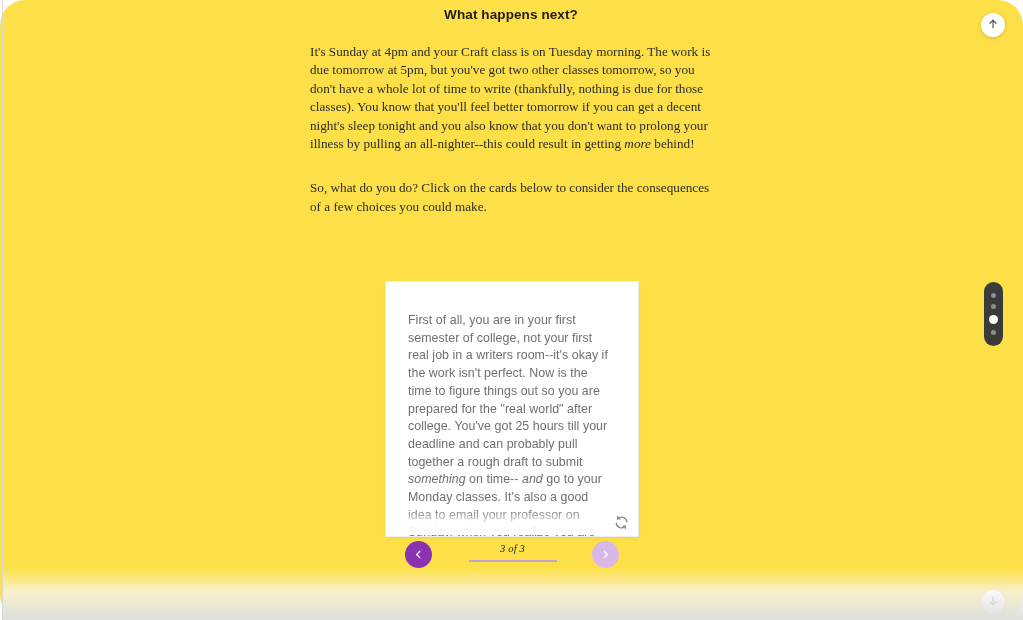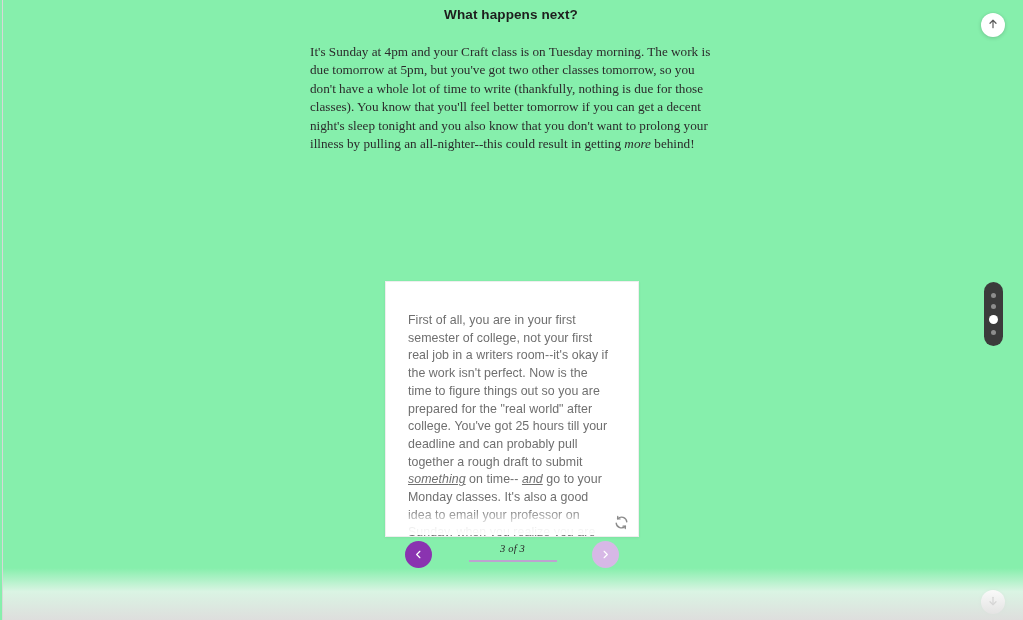--- a/index.html
+++ b/index.html
@@ -22,21 +22,22 @@
     top: 0;
     width: 1px;
     height: 620px;
     background: #d8d8d8;
     z-index: 5;
   }
 
   .stage {
     position: absolute;
     inset: 0;
-    background: #86efac;
+    background: #fde047;
+    border-radius: 25px;
   }
 
   
   .content-column {
     position: absolute;
     left: 302px;
     top: 0px;
     width: 418px;
   }
   .page-title {
@@ -87,21 +88,21 @@
     box-sizing: border-box;
   }
   .card-text {
     font-family: "Liberation Sans", sans-serif;
     font-size: 12.4px;
     line-height: 17.7px;
     color: #6f6f6f;
     margin: 0;
     letter-spacing: .05px;
   }
-  .card-text em { font-style: italic; text-decoration: underline; }
+  .card-text em { font-style: italic; }
   .card-fade {
     position: absolute;
     left: 1px; right: 1px; bottom: 1px;
     height: 26px;
     background: linear-gradient(to bottom, rgba(255,255,255,0) 0%, rgba(255,255,255,0.82) 55%, #ffffff 100%);
     pointer-events: none;
   }
   .flip-icon {
     position: absolute;
     right: 8px;
@@ -234,20 +235,21 @@
 </head>
 <body>
 
 <div class="stage">
 
   <div class="page-frame-edge"></div>
 
   <div class="content-column">
     <h1 class="page-title">What happens next?</h1>
     <p class="body-copy">It's Sunday at 4pm and your Craft class is on Tuesday morning. The work is due tomorrow at 5pm, but you've got two other classes tomorrow, so you don't have a whole lot of time to write (thankfully, nothing is due for those classes). You  know that you'll feel better tomorrow if you can get a decent night's sleep tonight and you also know that you don't want to prolong your illness by pulling an all-nighter--this could result in getting <em>more</em> behind!</p>
+    <p class="body-copy second">So, what do you do? Click on the cards below to consider the consequences of a few choices you could make.</p>
   </div>
 
   <div class="card-area">
     <div class="flip-card">
       <div class="card-scroll">
         <p class="card-text">First of all, you are in your first semester of college, not your first real job in a writers room--it's okay if the work isn't perfect. Now is the time to figure things out so you are prepared for the "real world" after college. You've got 25 hours till your deadline and can probably pull together a rough draft to submit <em>something</em> on time-- <em>and</em> go to your Monday classes. It's also a good idea to email your professor on Sunday, when you realize you are not going to be able to submit work at the quality you want to. Let them know you are trying, and</p>
       </div>
       <div class="card-fade"></div>
       <div class="flip-icon">
         <svg width="15" height="15" viewBox="0 0 24 24" fill="none" stroke="currentColor" stroke-width="2.1" stroke-linecap="round" stroke-linejoin="round">

